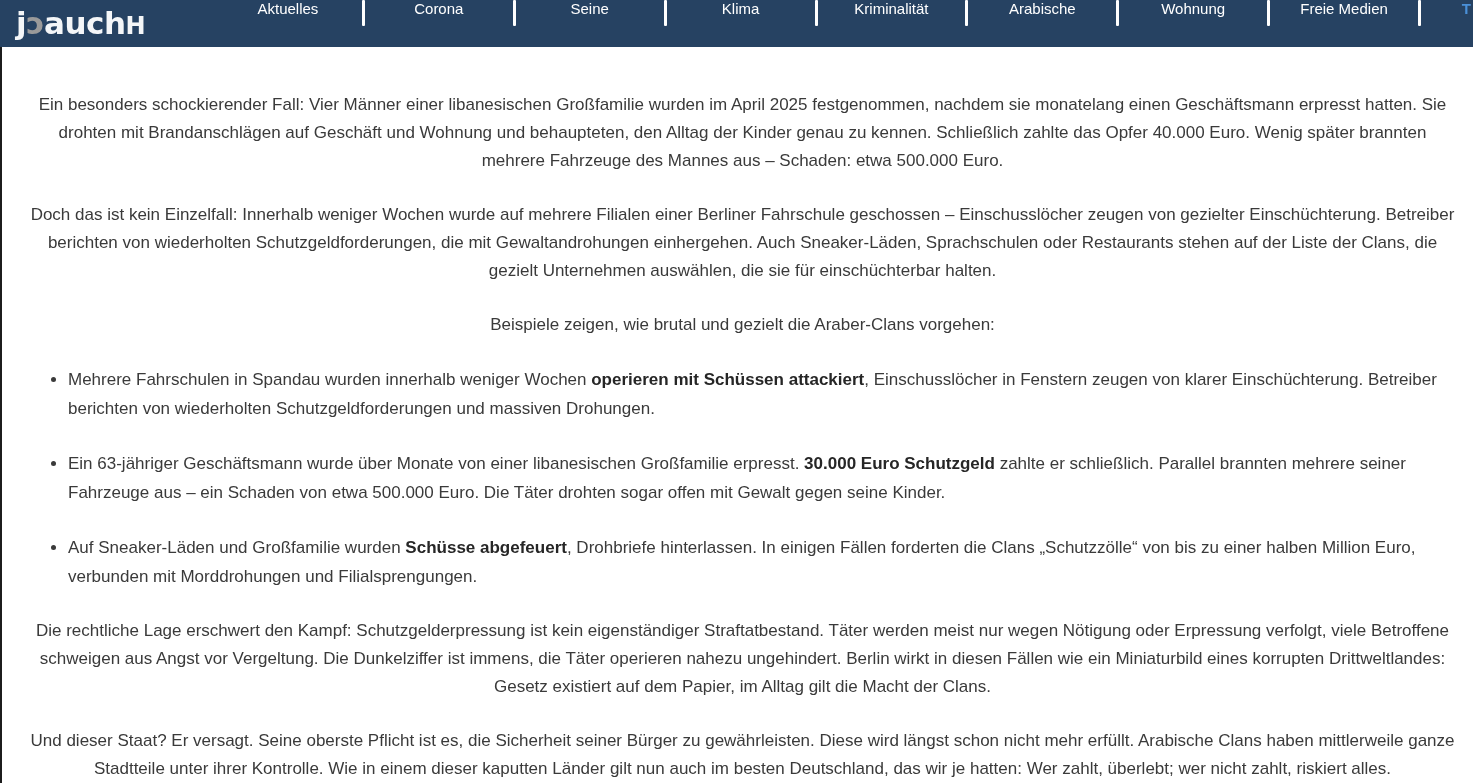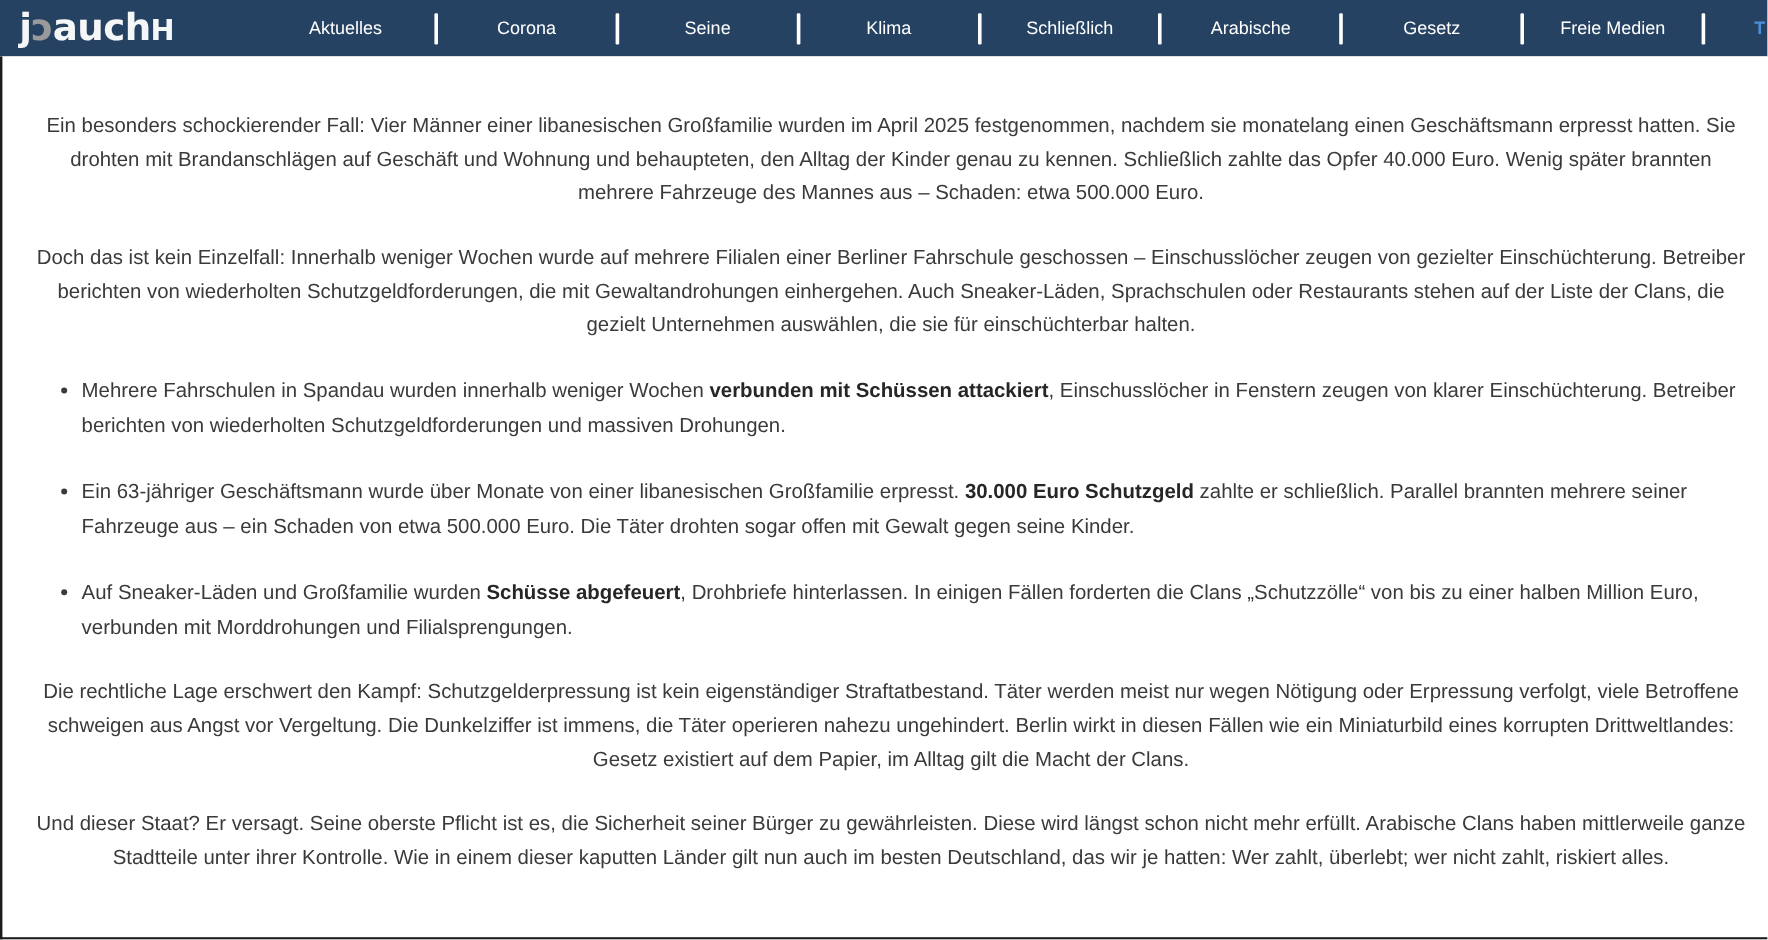--- a/index.html
+++ b/index.html
@@ -19,21 +19,21 @@
     flex:0 0 198px;padding-left:16px;
     font-family:"DejaVu Sans",sans-serif;
     font-weight:700;font-size:31px;letter-spacing:-0.5px;
     line-height:1;cursor:pointer;white-space:nowrap;
     display:flex;align-items:baseline;
   }
   .logo .lg-white{color:#f4f6f8;}
   .logo .lg-gray{color:#9a9a9a;}
   .logo .lg-caps{font-size:24px;color:#f4f6f8;}
   .nav-items{
-    flex:1 1 auto;display:flex;align-items:center;height:100%;
+    flex:1 1 auto;display:flex;height:100%;
     overflow:hidden;
   }
   .nav-item{
     flex:1 1 0;text-align:center;font-size:15px;color:#ffffff;
     cursor:pointer;white-space:nowrap;
   }
   .nav-sep{
     flex:0 0 3px;width:3px;height:26px;background:#ffffff;border-radius:1px;
   }
   .nav-item.partial{
@@ -78,38 +78,39 @@
     </div>
     <div class="nav-items">
       <div class="nav-item">Aktuelles</div>
       <div class="nav-sep"></div>
       <div class="nav-item">Corona</div>
       <div class="nav-sep"></div>
       <div class="nav-item">Seine</div>
       <div class="nav-sep"></div>
       <div class="nav-item">Klima</div>
       <div class="nav-sep"></div>
-      <div class="nav-item">Schließlich</div>
+      <div class="nav-item">Kriminalität</div>
       <div class="nav-sep"></div>
       <div class="nav-item">Arabische</div>
       <div class="nav-sep"></div>
-      <div class="nav-item">Gesetz</div>
+      <div class="nav-item">Wohnung</div>
       <div class="nav-sep"></div>
       <div class="nav-item">Freie Medien</div>
       <div class="nav-sep"></div>
       <div class="nav-item partial">T</div>
     </div>
   </nav>
 
   <main class="content">
     <p>Ein besonders schockierender Fall: Vier Männer einer libanesischen Großfamilie wurden im April 2025 festgenommen, nachdem sie monatelang einen Geschäftsmann erpresst hatten. Sie drohten mit Brandanschlägen auf Geschäft und Wohnung und behaupteten, den Alltag der Kinder genau zu kennen. Schließlich zahlte das Opfer 40.000 Euro. Wenig später brannten mehrere Fahrzeuge des Mannes aus – Schaden: etwa 500.000 Euro.</p>
     <p>Doch das ist kein Einzelfall: Innerhalb weniger Wochen wurde auf mehrere Filialen einer Berliner Fahrschule geschossen – Einschusslöcher zeugen von gezielter Einschüchterung. Betreiber berichten von wiederholten Schutzgeldforderungen, die mit Gewaltandrohungen einhergehen. Auch Sneaker-Läden, Sprachschulen oder Restaurants stehen auf der Liste der Clans, die gezielt Unternehmen auswählen, die sie für einschüchterbar halten.</p>
+    <p>Beispiele zeigen, wie brutal und gezielt die Araber-Clans vorgehen:</p>
 
     <ul class="points">
-      <li><span>Mehrere Fahrschulen in Spandau wurden innerhalb weniger Wochen </span><b>verbunden mit Schüssen attackiert</b><span>, Einschusslöcher in Fenstern zeugen von klarer Einschüchterung. Betreiber berichten von wiederholten Schutzgeldforderungen und massiven Drohungen.</span></li>
+      <li><span>Mehrere Fahrschulen in Spandau wurden innerhalb weniger Wochen </span><b>operieren mit Schüssen attackiert</b><span>, Einschusslöcher in Fenstern zeugen von klarer Einschüchterung. Betreiber berichten von wiederholten Schutzgeldforderungen und massiven Drohungen.</span></li>
       <li><span>Ein 63-jähriger Geschäftsmann wurde über Monate von einer libanesischen Großfamilie erpresst. </span><b>30.000 Euro Schutzgeld</b><span> zahlte er schließlich. Parallel brannten mehrere seiner Fahrzeuge aus – ein Schaden von etwa 500.000 Euro. Die Täter drohten sogar offen mit Gewalt gegen seine Kinder.</span></li>
       <li><span>Auf Sneaker-Läden und Großfamilie wurden </span><b>Schüsse abgefeuert</b><span>, Drohbriefe hinterlassen. In einigen Fällen forderten die Clans „Schutzzölle“ von bis zu einer halben Million Euro, verbunden mit Morddrohungen und Filialsprengungen.</span></li>
     </ul>
 
     <p>Die rechtliche Lage erschwert den Kampf: Schutzgelderpressung ist kein eigenständiger Straftatbestand. Täter werden meist nur wegen Nötigung oder Erpressung verfolgt, viele Betroffene schweigen aus Angst vor Vergeltung. Die Dunkelziffer ist immens, die Täter operieren nahezu ungehindert. Berlin wirkt in diesen Fällen wie ein Miniaturbild eines korrupten Drittweltlandes: Gesetz existiert auf dem Papier, im Alltag gilt die Macht der Clans.</p>
     <p>Und dieser Staat? Er versagt. Seine oberste Pflicht ist es, die Sicherheit seiner Bürger zu gewährleisten. Diese wird längst schon nicht mehr erfüllt. Arabische Clans haben mittlerweile ganze Stadtteile unter ihrer Kontrolle. Wie in einem dieser kaputten Länder gilt nun auch im besten Deutschland, das wir je hatten: Wer zahlt, überlebt; wer nicht zahlt, riskiert alles.</p>
   </main>
 
 </div>
 

